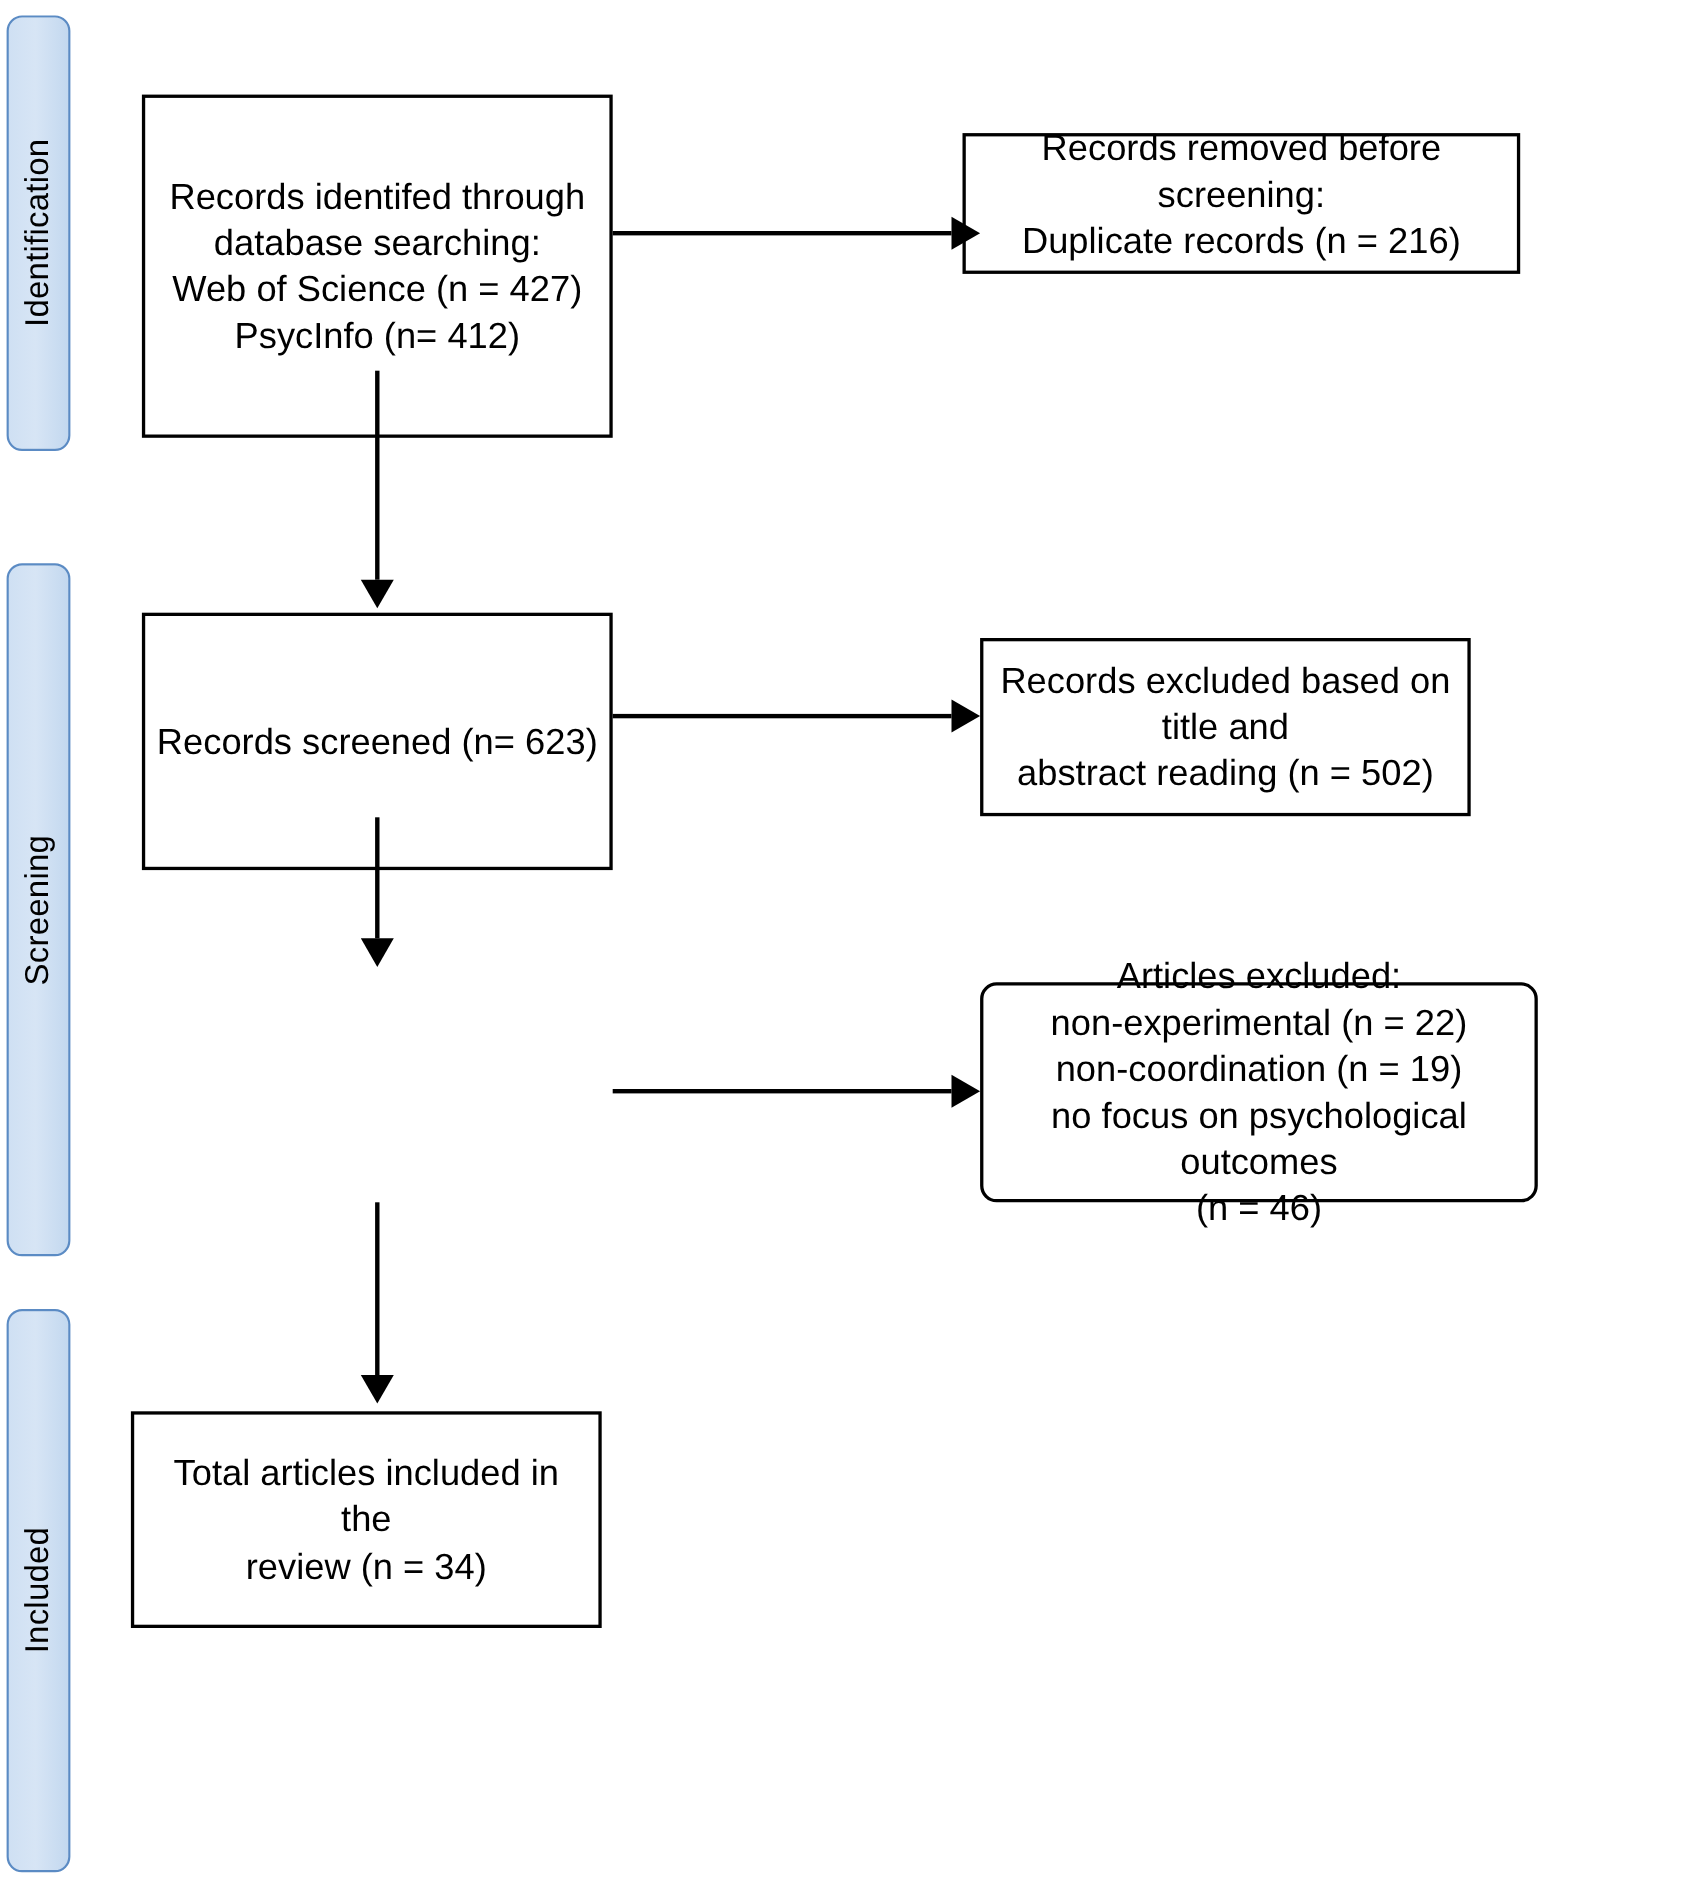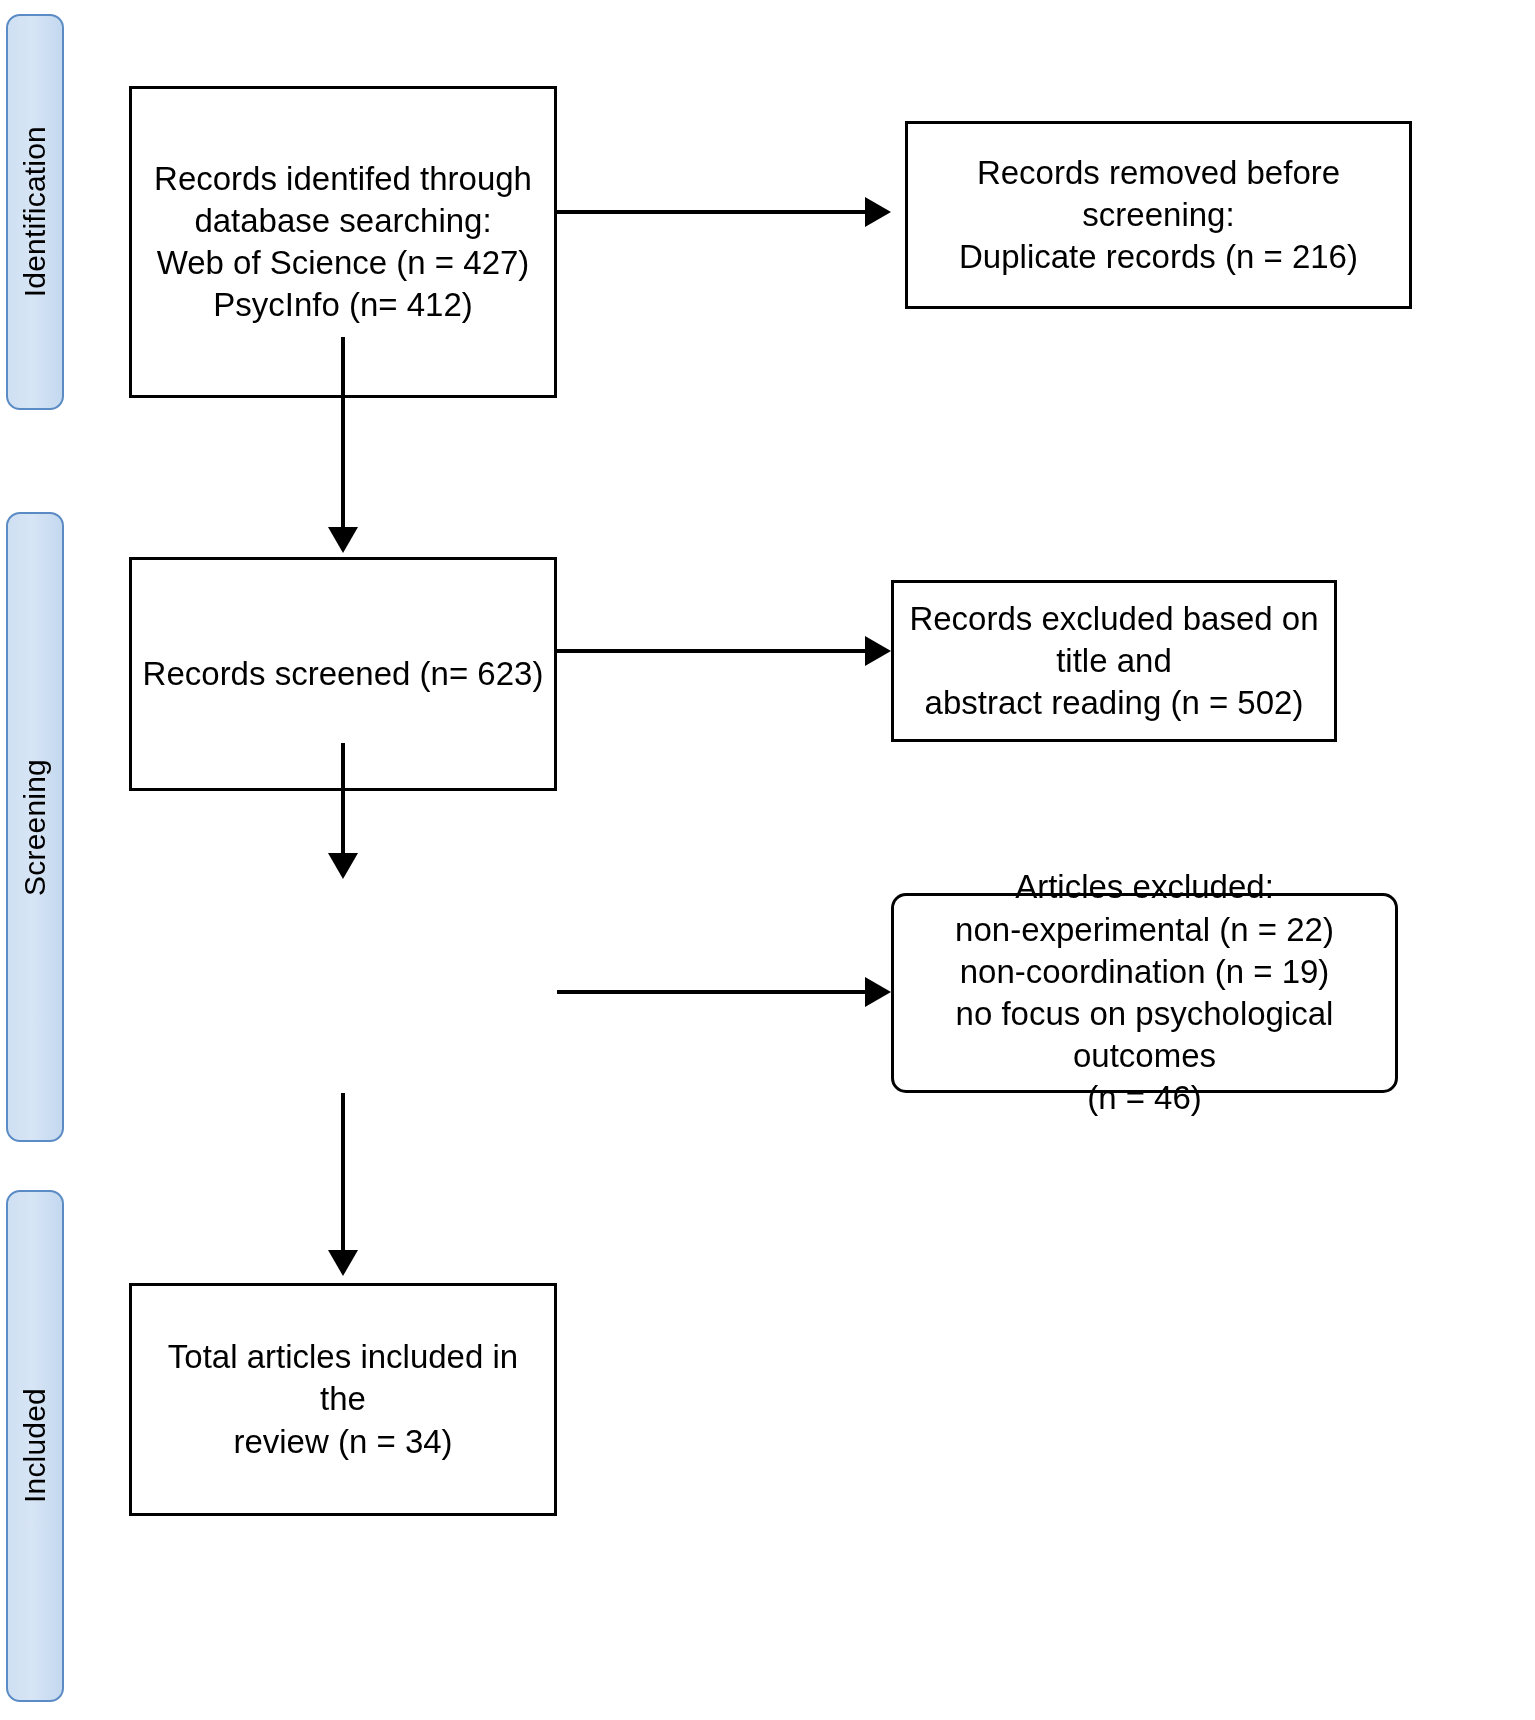--- a/index.html
+++ b/index.html
@@ -102,21 +102,21 @@
     <span class="stage-text">Included</span>
   </div>
 
   <div class="flow-box" style="left:129px; top:86px; width:428px; height:312px;">
     <span class="box-text">Records identifed through
 database searching:
 Web of Science (n = 427)
 PsycInfo (n= 412)</span>
   </div>
 
-  <div class="flow-box" style="left:905px; top:121px; width:507px; height:188px;">
+  <div class="flow-box" style="left:875px; top:121px; width:507px; height:128px;align-items:flex-end;">
     <span class="box-text">Records removed before screening:
 Duplicate records (n = 216)</span>
   </div>
 
   <div class="conn-h" style="left:557px; top:210px; width:308px;"></div>
   <div class="arrow-right" style="left:865px; top:197px;"></div>
 
   <div class="conn-v" style="left:341px; top:337px; width:4px; height:190px;"></div>
   <div class="arrow-down" style="left:328px; top:527px;"></div>
 
@@ -143,18 +143,18 @@
 no focus on psychological outcomes
 (n = 46)</span>
   </div>
 
   <div class="conn-h" style="left:557px; top:990px; width:308px;"></div>
   <div class="arrow-right" style="left:865px; top:977px;"></div>
 
   <div class="conn-v" style="left:341px; top:1093px; width:4px; height:157px;"></div>
   <div class="arrow-down" style="left:328px; top:1250px;"></div>
 
-  <div class="flow-box" style="left:129px; top:1283px; width:428px; height:233px;">
+  <div class="flow-box" style="left:119px; top:1283px; width:428px; height:197px;">
     <span class="box-text">Total articles included in the
 review (n = 34)</span>
   </div>
 
 </div>
 
 </body></html>

